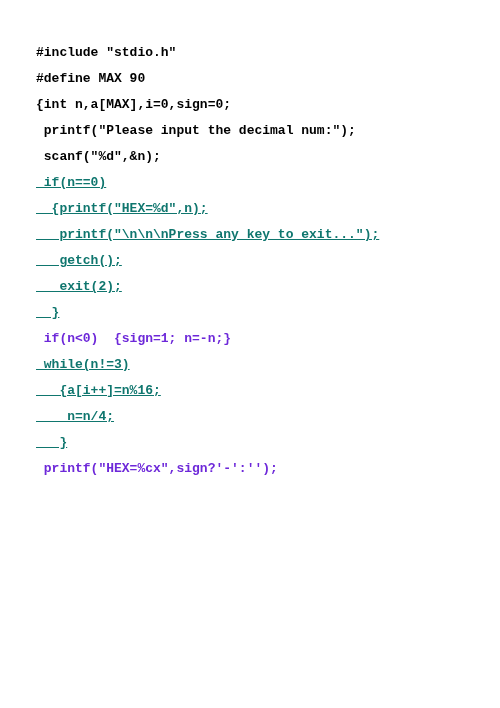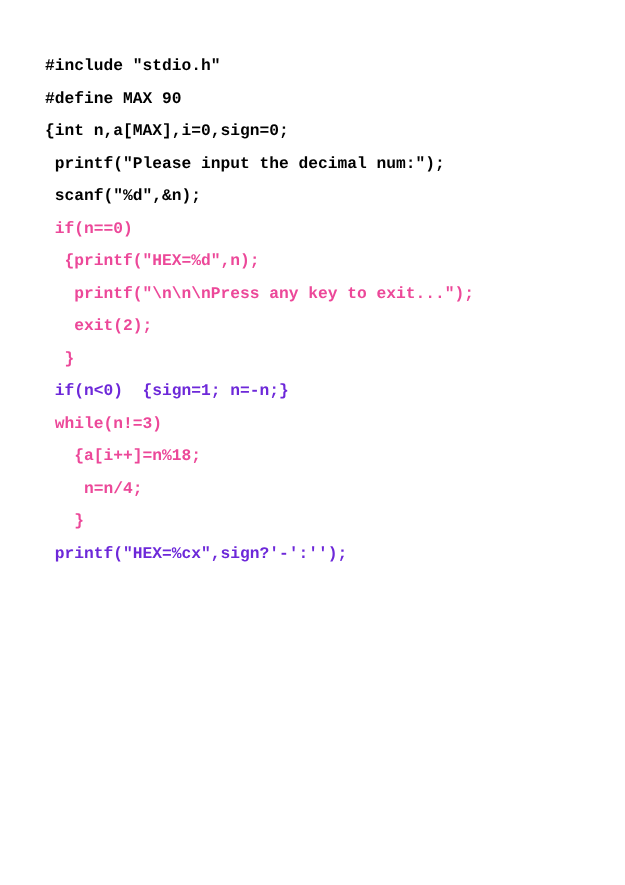--- a/index.html
+++ b/index.html
@@ -13,37 +13,38 @@
     font-weight: bold;
     line-height: 2.0;
   }
   .page {
     padding: 40px 30px 30px 36px;
     color: #000000;
   }
   .line {
     white-space: pre;
   }
-  .blue { color: #ec4899; }
+  .blue { color: #0f766e; text-decoration: underline; }
   .red  { color: #6d28d9; }
   .black{ color: #000000; }
 </style>
 </head>
 <body>
 
 <div class="page">
   <div class="line black">#include "stdio.h"</div>
   <div class="line black">#define MAX 90</div>
   <div class="line black">{int n,a[MAX],i=0,sign=0;</div>
   <div class="line black"> printf("Please input the decimal num:");</div>
   <div class="line black"> scanf("%d",&amp;n);</div>
   <div class="line blue"> if(n==0)</div>
   <div class="line blue">  {printf("HEX=%d",n);</div>
   <div class="line blue">   printf("\n\n\nPress any key to exit...");</div>
+  <div class="line blue">   getch();</div>
   <div class="line blue">   exit(2);</div>
   <div class="line blue">  }</div>
   <div class="line red"> if(n&lt;0)  {sign=1; n=-n;}</div>
   <div class="line blue"> while(n!=3)</div>
-  <div class="line blue">   {a[i++]=n%18;</div>
+  <div class="line blue">   {a[i++]=n%16;</div>
   <div class="line blue">    n=n/4;</div>
   <div class="line blue">   }</div>
   <div class="line red"> printf("HEX=%cx",sign?'-':'');</div>
 </div>
 
 </body></html>

